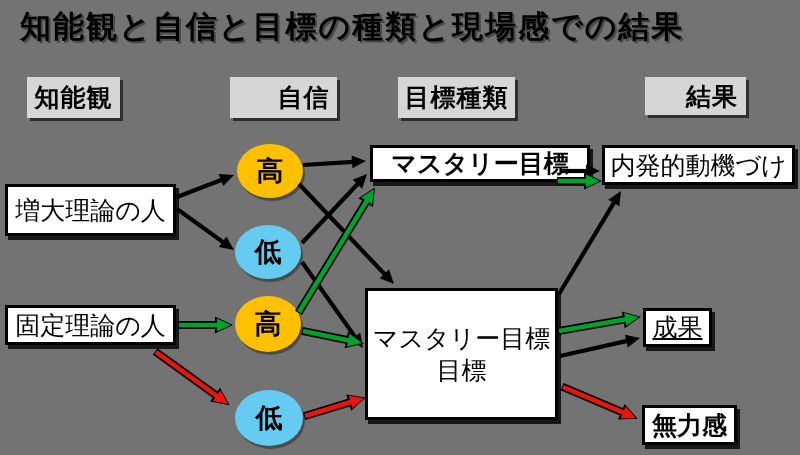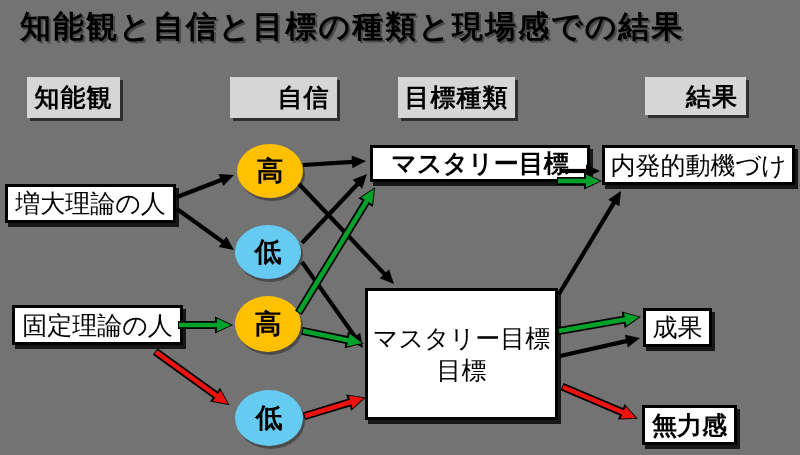--- a/index.html
+++ b/index.html
@@ -42,34 +42,34 @@
 
 <div id="canvas">
 
   <div id="title">知能観と自信と目標の種類と現場感での結果</div>
 
   <div class="hdr" style="left:27px;top:77px;width:93px;height:41px;">知能観</div>
   <div class="hdr" style="left:230px;top:77px;width:67px;height:41px;padding-left:40px;">自信</div>
   <div class="hdr" style="left:398px;top:77px;width:117px;height:41px;">目標種類</div>
   <div class="hdr" style="left:645px;top:77px;width:68px;height:38px;padding-left:33px;">結果</div>
 
-  <div class="box" style="left:5px;top:184px;width:171px;height:39px;">増大理論の人</div>
-  <div class="box" style="left:12px;top:305px;width:171px;height:40px;">固定理論の人</div>
+  <div class="box" style="left:5px;top:184px;width:171px;height:52px;">増大理論の人</div>
+  <div class="box" style="left:5px;top:305px;width:171px;height:40px;">固定理論の人</div>
 
   <div class="ell high" style="left:237px;top:144px;width:66px;height:54px;">高</div>
   <div class="ell low" style="left:235px;top:225px;width:66px;height:54px;">低</div>
   <div class="ell high" style="left:235px;top:296px;width:66px;height:56px;">高</div>
   <div class="ell low" style="left:235px;top:390px;width:68px;height:56px;">低</div>
 
   <div class="box" style="left:370px;top:145px;width:220px;height:37px;font-weight:bold;">マスタリー目標</div>
   <div class="box" style="left:365px;top:288px;width:193px;height:132px;">マスタリー目標
 目標</div>
 
   <div class="box" style="left:602px;top:145px;width:193px;height:40px;">内発的動機づけ</div>
-  <div class="box" style="left:643px;top:308px;width:69px;height:39px;">成果</div>
+  <div class="box" style="left:643px;top:308px;width:69px;height:39px;text-decoration:underline;">成果</div>
   <div class="box" style="left:642px;top:405px;width:95px;height:40px;font-weight:bold;">無力感</div>
 
   <svg id="edges-layer" width="800" height="455" viewBox="0 0 800 455">
       <g>
         <line x1="177" y1="197" x2="221.87199930944647" y2="179.6809827226698" stroke="#000000" stroke-width="4.2"></line>
         <polygon points="234,175 223.27956754073878,186.10505866199807 218.59858481806899,173.97705797144457" fill="#000000"></polygon>
       </g>
       <g>
         <line x1="177" y1="209" x2="223.44654291762873" y2="242.40891683548733" stroke="#000000" stroke-width="4.2"></line>
         <polygon points="234,250 218.83919694442076,247.1017159024797 226.43028010893343,236.54825882010843" fill="#000000"></polygon>

